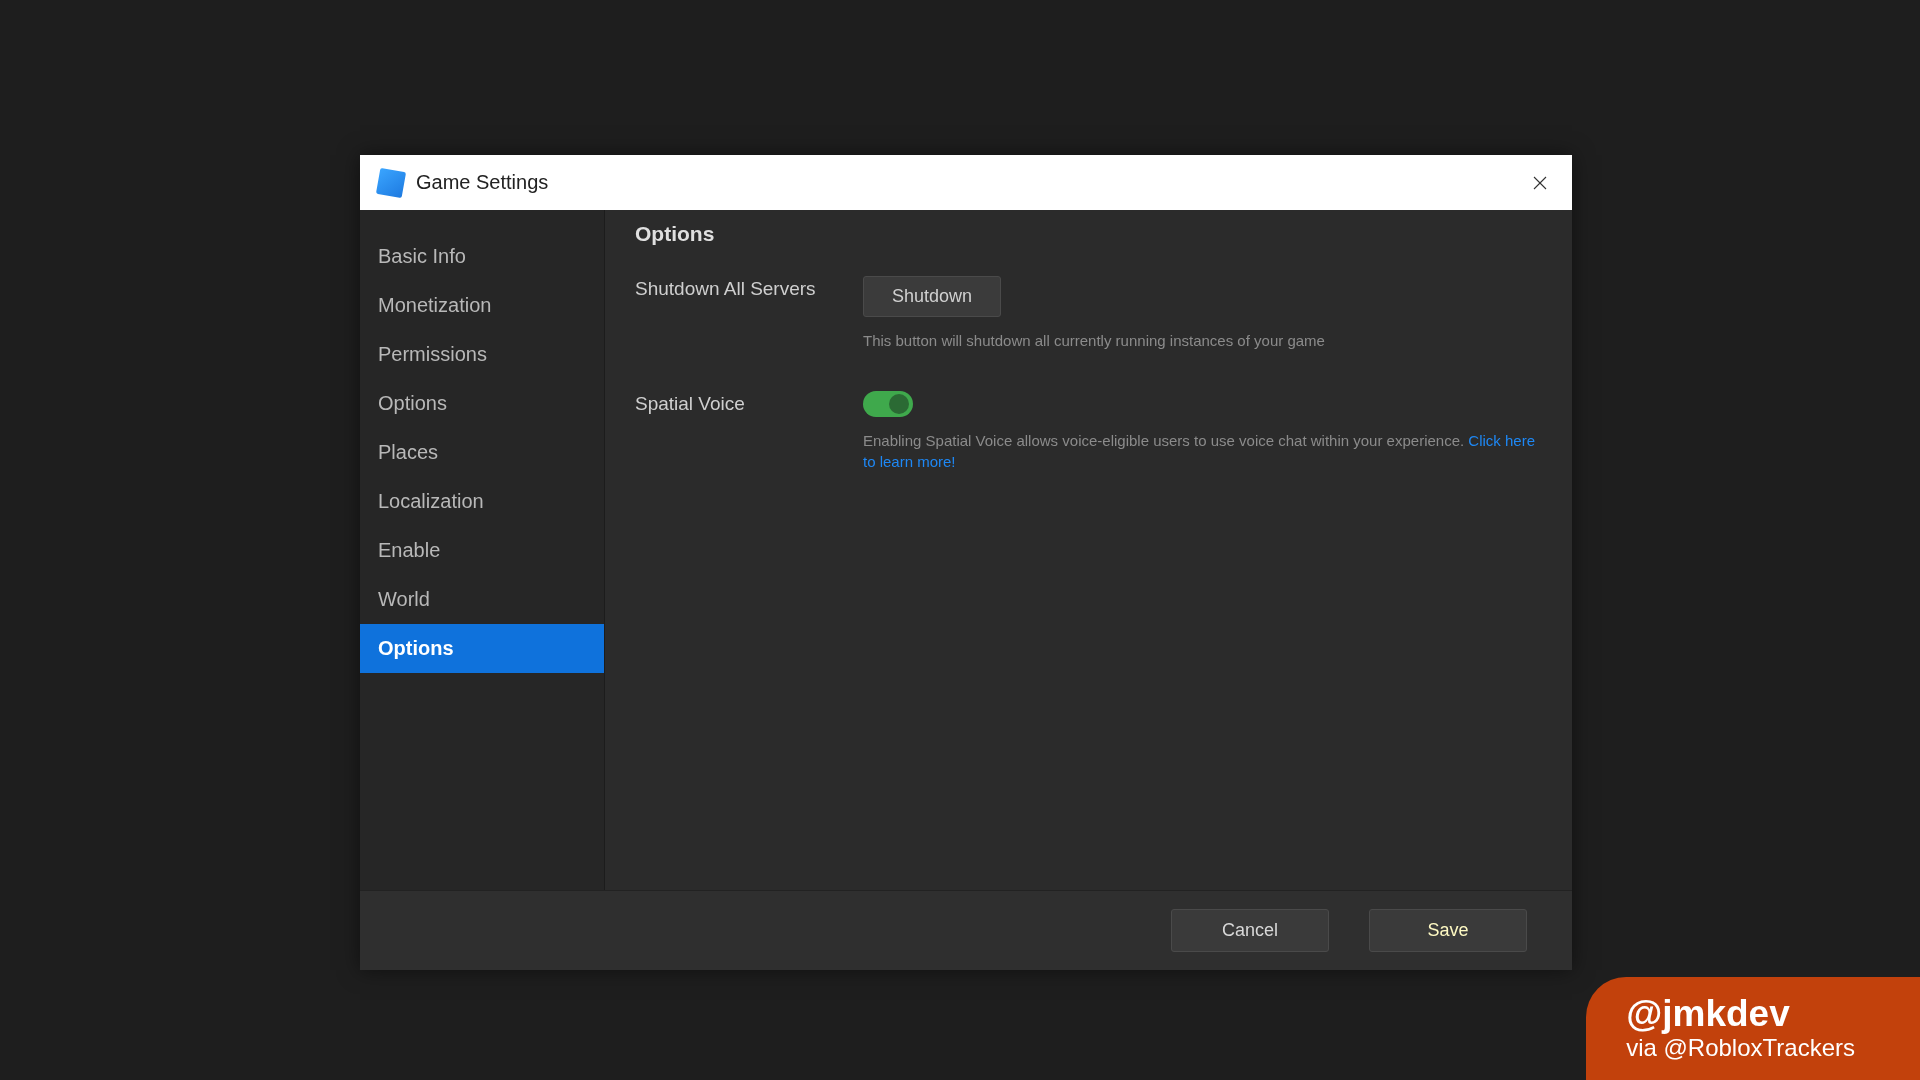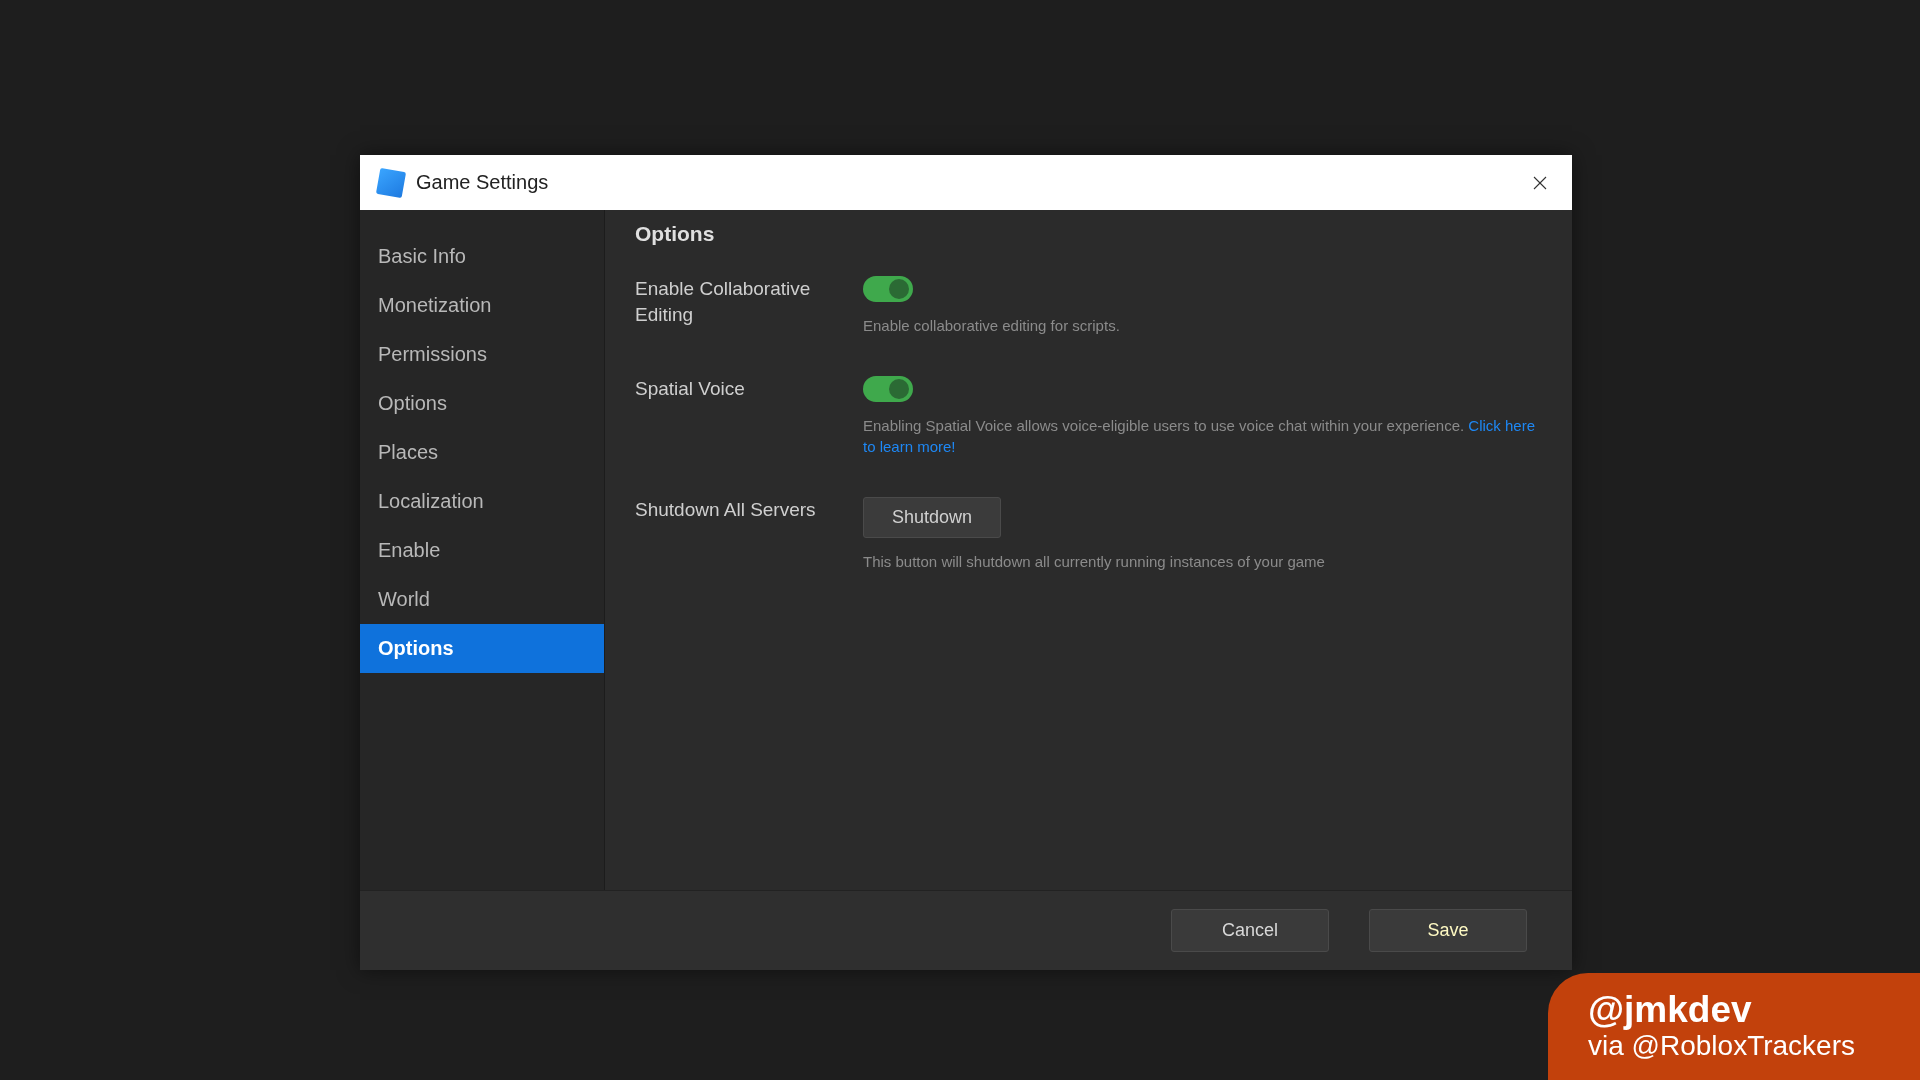--- a/index.html
+++ b/index.html
@@ -155,21 +155,21 @@
     padding: 18px 65px 18px 40px;
     border-top-left-radius: 40px;
     font-family: "Segoe UI", Arial, sans-serif;
   }
   .watermark .handle {
     font-size: 37px;
     font-weight: 700;
     line-height: 1;
   }
   .watermark .via {
-    font-size: 28px;
+    font-size: 24px;
     margin-top: 2px;
   }
 </style>
 </head>
 <body>
 
 <div class="dialog">
   <div class="titlebar">
     <div class="logo"></div>
     <div class="title">Game Settings</div>
@@ -190,49 +190,40 @@
       <div class="sidebar-item">Places</div>
       <div class="sidebar-item">Localization</div>
       <div class="sidebar-item">Enable</div>
       <div class="sidebar-item">World</div>
       <div class="sidebar-item active">Options</div>
     </div>
 
     <div class="content">
       <div class="page-heading">Options</div>
 
+
       <div class="row">
-        <div class="label">Enable Collaborative Editing</div>
+        <div class="label">Shutdown All Servers</div>
         <div class="control">
-          <div class="toggle">
-            <div class="knob"></div>
-          </div>
-          <div class="desc">Enable collaborative editing for scripts.</div>
+          <div class="btn">Shutdown</div>
+          <div class="desc">This button will shutdown all currently running instances of your game</div>
         </div>
       </div>
 
       <div class="row">
         <div class="label">Spatial Voice</div>
         <div class="control">
           <div class="toggle">
             <div class="knob"></div>
           </div>
           <div class="desc">
             <span>Enabling Spatial Voice allows voice-eligible users to use voice chat within your experience. </span><a href="#">Click here to learn more!</a>
           </div>
         </div>
       </div>
-
-      <div class="row">
-        <div class="label">Shutdown All Servers</div>
-        <div class="control">
-          <div class="btn">Shutdown</div>
-          <div class="desc">This button will shutdown all currently running instances of your game</div>
-        </div>
-      </div>
     </div>
   </div>
 
   <div class="footer">
     <div class="btn cancel">Cancel</div>
     <div class="btn save">Save</div>
   </div>
 </div>
 
 <div class="watermark">

